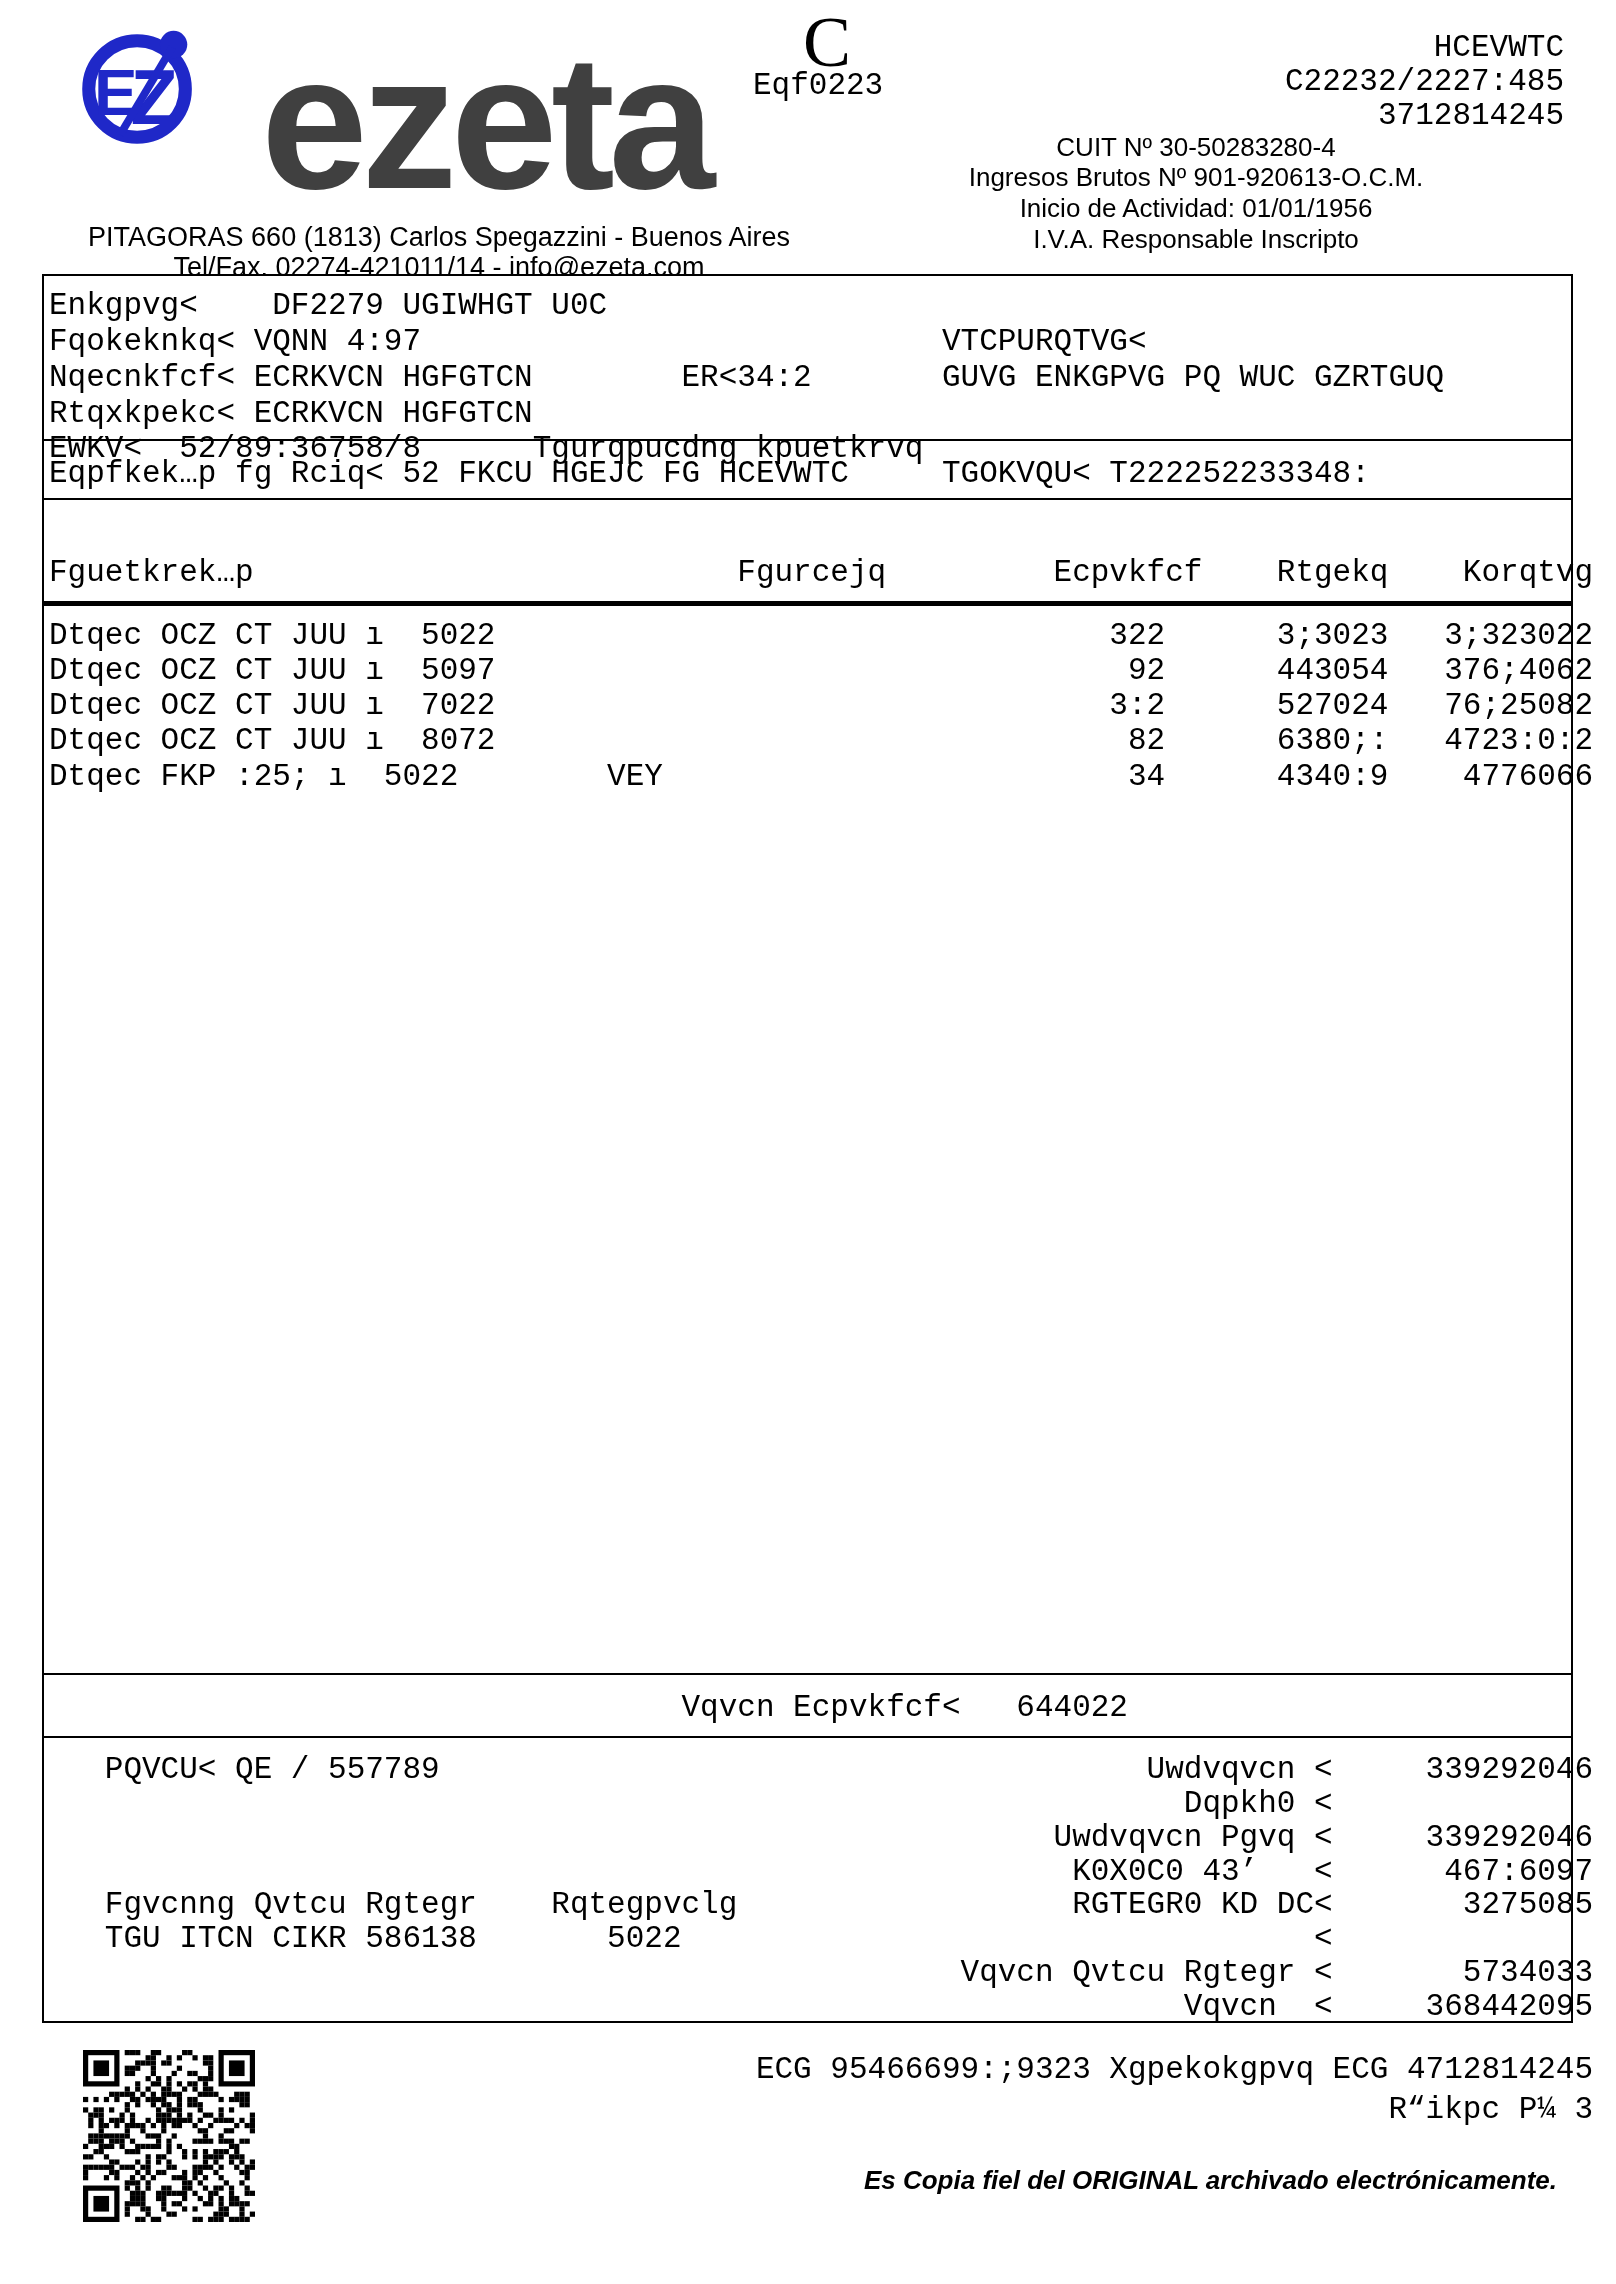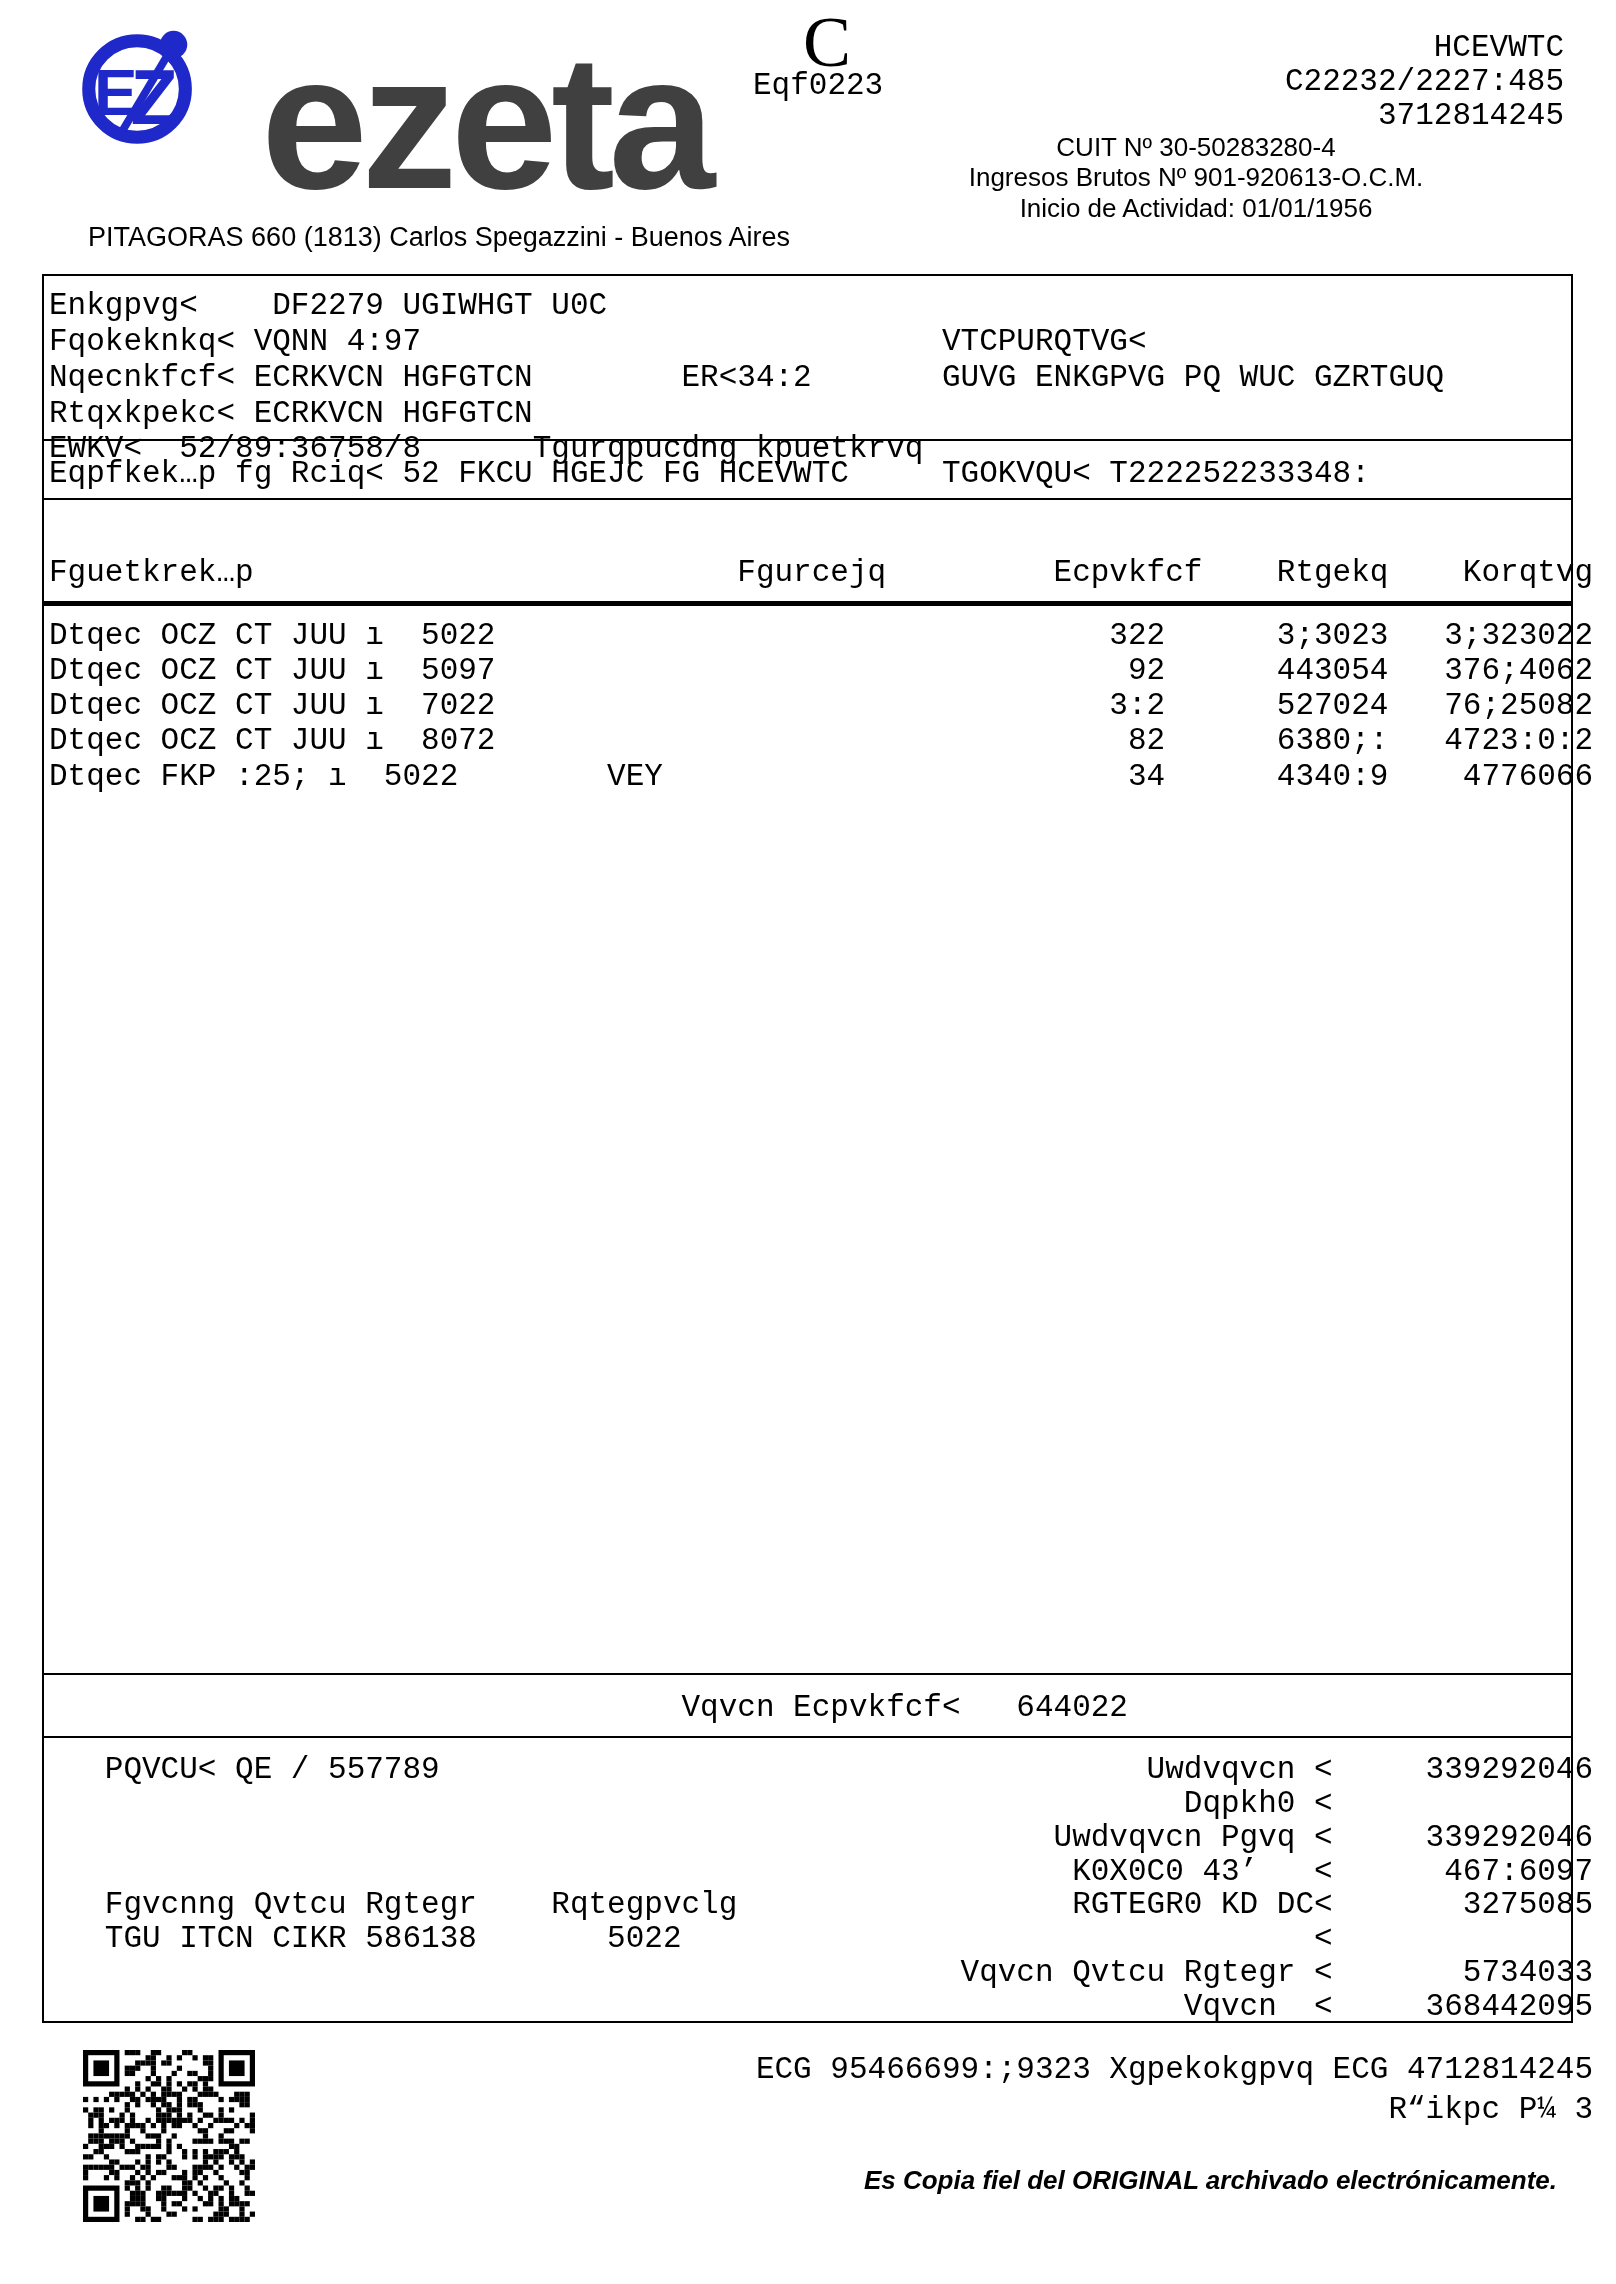--- a/index.html
+++ b/index.html
@@ -45,31 +45,33 @@
 
   <svg id="emblem" width="124" height="124" viewBox="0 0 190 190">
     <circle cx="92" cy="98" r="74" fill="none" stroke="currentColor" stroke-width="20" class="brandcolor" style="color: rgb(31, 40, 200);"></circle>
     <circle cx="148" cy="30" r="21" fill="currentColor" class="brandcolor" style="color: rgb(31, 40, 200);"></circle>
     <text x="26" y="138" font-family="Liberation Sans, sans-serif" font-size="100" font-weight="bold" fill="currentColor" class="brandcolor" style="color: rgb(31, 40, 200);">E</text>
     <text x="82" y="152" font-family="Liberation Sans, sans-serif" font-size="118" font-weight="bold" fill="currentColor" class="brandcolor" style="color: rgb(31, 40, 200);">Z</text>
     <line x1="146" y1="34" x2="66" y2="168" stroke="currentColor" stroke-width="12" class="brandcolor" style="color: rgb(31, 40, 200);"></line>
   </svg>
   <div class="wordmark brandcolor" style="color: #404040;">ezeta</div>
   <div class="addr" id="addr1">PITAGORAS 660 (1813) Carlos Spegazzini - Buenos Aires</div>
+  <div class="addr" id="addr2">Tel/Fax. 02274-421011/14 -  info@ezeta.com</div>
 
   <div class="doc-letter">C</div>
   <div class="doc-code">Eqf0223</div>
 
   <div class="right-mono" id="rl0">HCEVWTC</div>
   <div class="right-mono" id="rl1">C22232/2227:485</div>
   <div class="right-mono" id="rl2">3712814245</div>
 
   <div class="fiscal" id="fl0">CUIT Nº 30-50283280-4</div>
   <div class="fiscal" id="fl1">Ingresos Brutos Nº 901-920613-O.C.M.</div>
   <div class="fiscal" id="fl2">Inicio de Actividad: 01/01/1956</div>
+  <div class="fiscal" id="fl3">I.V.A. Responsable Inscripto</div>
 
   <div class="box" id="box-customer"></div>
   <div class="box" id="box-condition"></div>
   <div class="box" id="box-table"></div>
   <div id="header-divider"></div>
   <div class="box" id="box-totalband"></div>
   <div class="box" id="box-bottom"></div>
 
   <div id="mono-layer">
       <div class="mline" style="top: 288px; line-height: 36px;">Enkgpvg&lt;    DF2279 UGIWHGT U0C</div>

